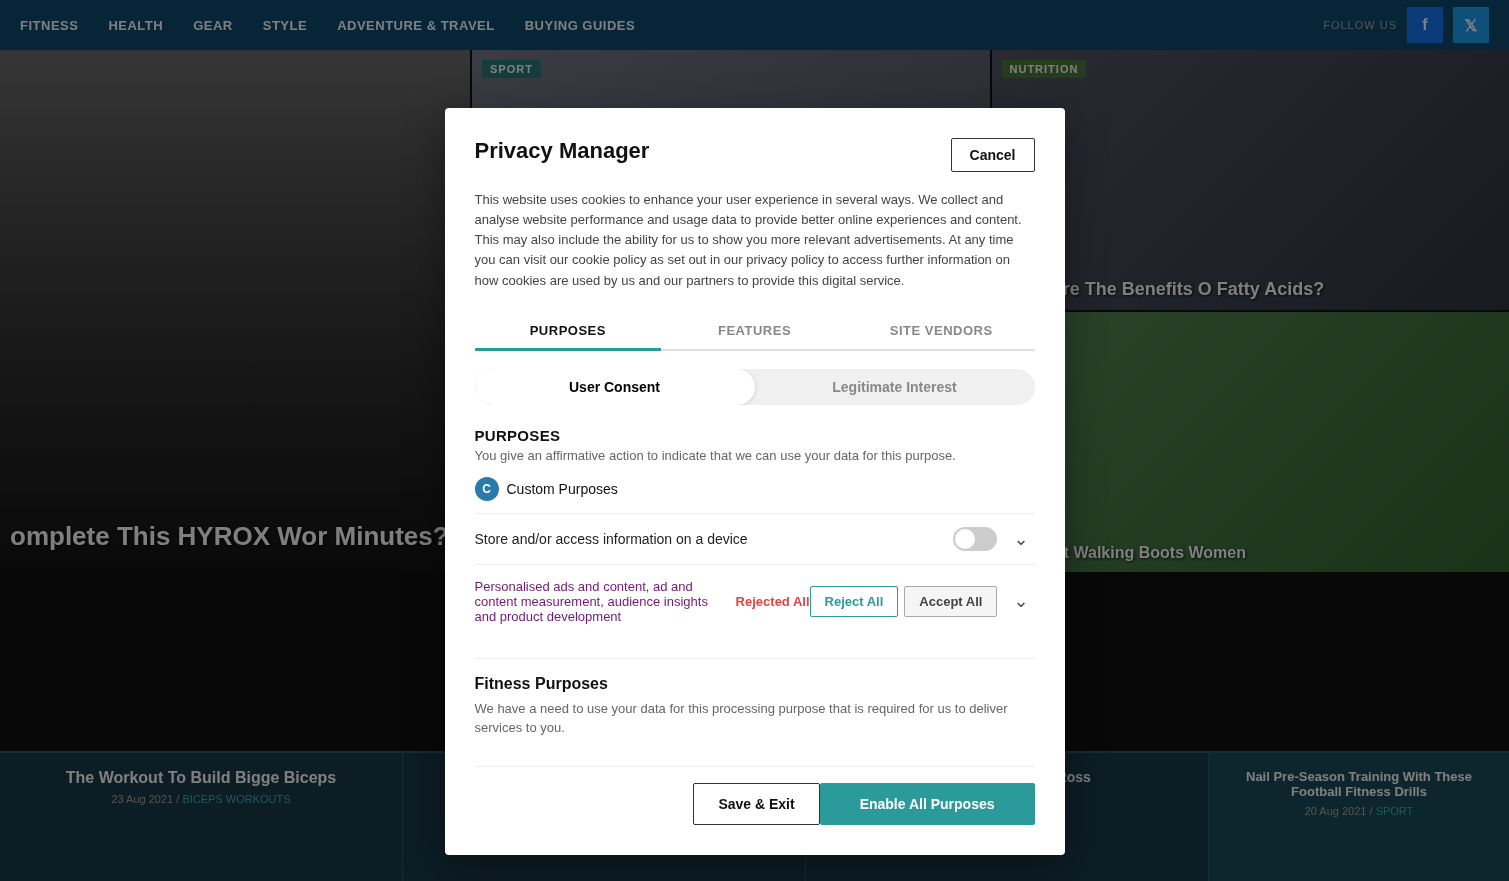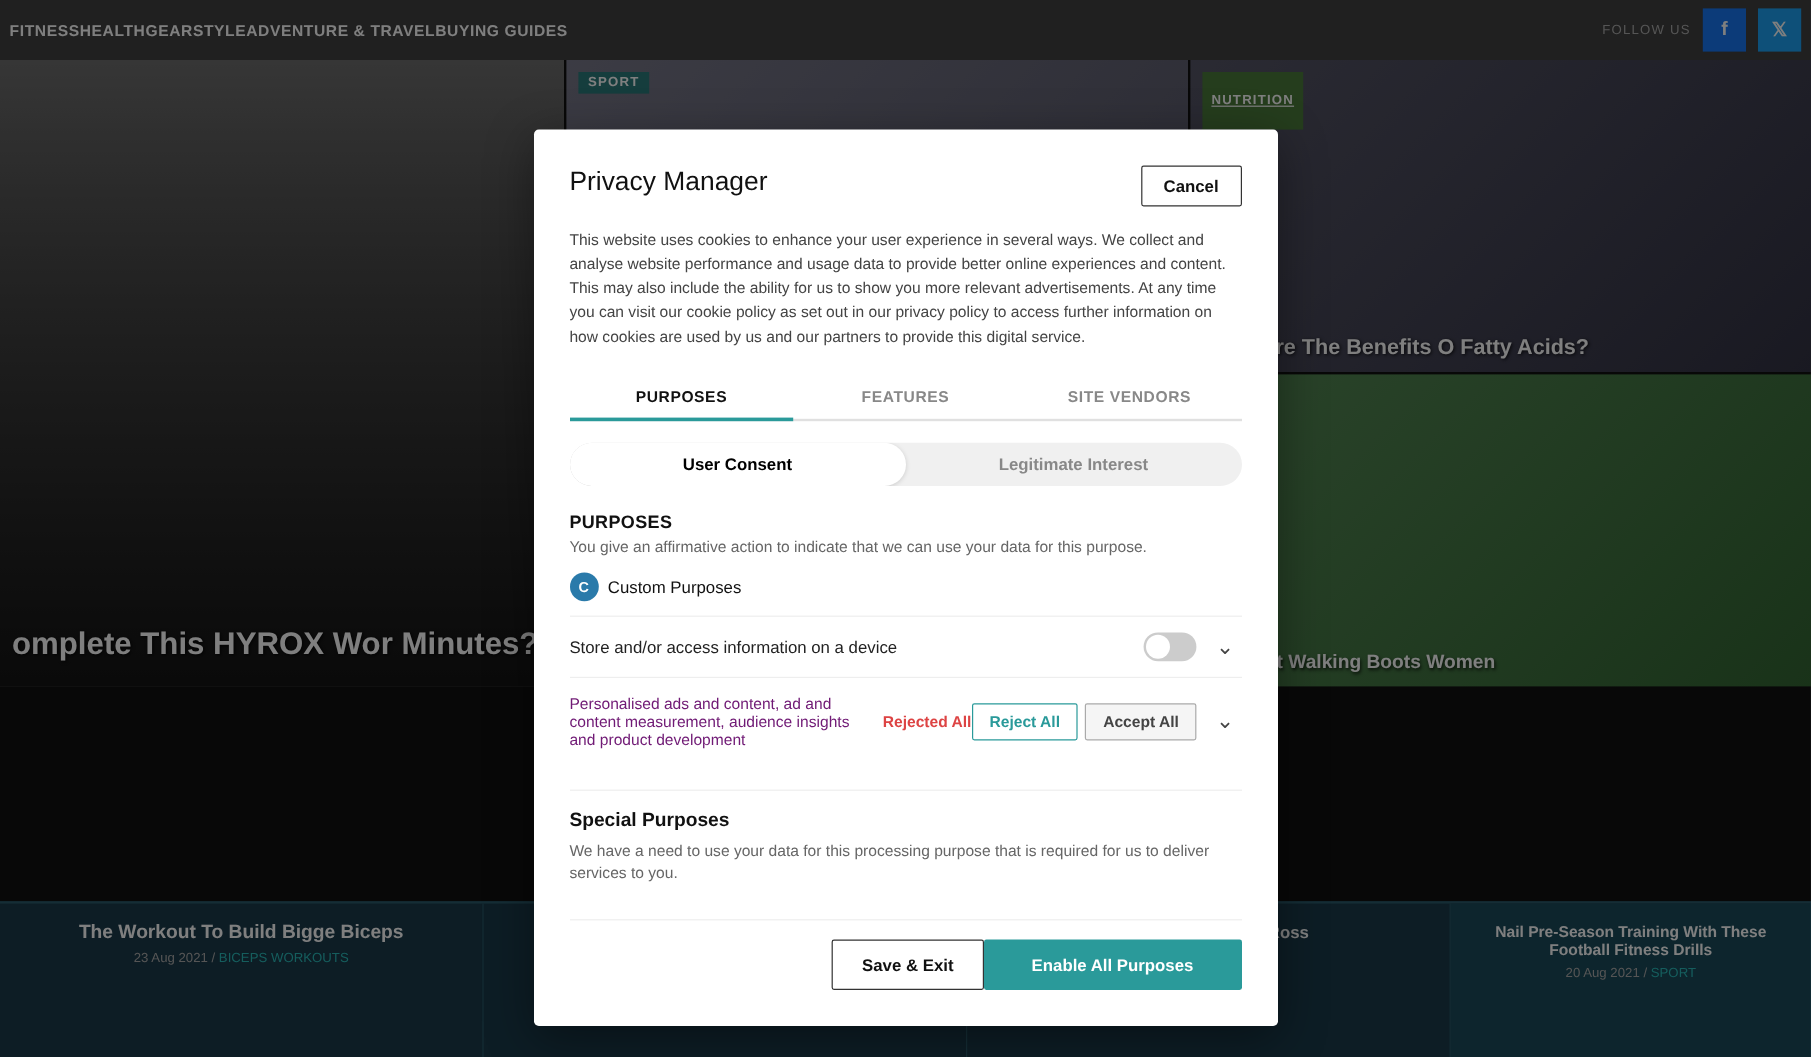--- a/index.html
+++ b/index.html
@@ -7,22 +7,22 @@
 
     
     .bg-site {
       position: absolute; top: 0; left: 0; width: 100%; height: 100%;
       background: #222;
     }
 
     
     .top-nav {
       position: absolute; top: 0; left: 0; width: 100%; height: 50px;
-      background: #404040;
-      display: flex; align-items: center; padding: 0 8px; 
+      background: #0c4a6e;
+      display: flex; align-items: center; padding: 0 20px; gap: 30px;
     }
     .nav-item {
       color: #fff; font-size: 13px; font-weight: 700; letter-spacing: 0.5px;
       text-transform: uppercase; cursor: pointer;
     }
     .nav-right {
       margin-left: auto; display: flex; align-items: center; gap: 10px;
     }
     .follow-us { color: #aaa; font-size: 11px; letter-spacing: 1px; text-transform: uppercase; }
     .social-btn {
@@ -46,21 +46,21 @@
       background: #fff;
       border-radius: 4px;
       box-shadow: 0 10px 40px rgba(0,0,0,0.4);
       padding: 30px 30px 30px 30px;
     }
 
     .modal-header {
       display: flex; justify-content: space-between; align-items: flex-start;
       margin-bottom: 18px;
     }
-    .modal-title { font-size: 22px; font-weight: 400; color: #111; }
+    .modal-title { font-size: 22px; font-weight: 700; color: #111; }
     .cancel-btn {
       border: 1px solid #333; background: #fff; color: #111;
       padding: 8px 18px; font-size: 14px; font-weight: 600;
       cursor: pointer; border-radius: 2px;
     }
 
     .modal-desc {
       font-size: 13px; color: #444; line-height: 1.55; margin-bottom: 22px;
     }
 
@@ -202,21 +202,21 @@
       <div style="position:absolute;bottom:20px;left:10px;right:10px;">
         <span style="color:#fff;font-size:26px;font-weight:900;text-shadow:1px 1px 3px rgba(0,0,0,0.8);">omplete This HYROX Wor Minutes?</span>
       </div>
     </div>
 
     <div style="background:linear-gradient(135deg,#778 0%,#556 100%);position:relative;">
       <div style="position:absolute;top:10px;left:10px;background:#2a7a7a;color:#fff;font-size:11px;font-weight:700;padding:3px 8px;letter-spacing:1px;">SPORT</div>
     </div>
 
     <div style="background:linear-gradient(135deg,#556 0%,#334 100%);position:relative;">
-      <div style="position:absolute;top:10px;left:10px;background:#4a7a3a;color:#fff;font-size:11px;font-weight:700;padding:18px 8px;letter-spacing:1px;text-decoration:underline;">NUTRITION</div>
+      <div style="position:absolute;top:10px;left:10px;background:#4a7a3a;color:#fff;font-size:11px;font-weight:700;padding:3px 8px;letter-spacing:1px;">NUTRITION</div>
       <div style="position:absolute;bottom:10px;left:10px;right:10px;color:#fff;font-size:18px;font-weight:900;text-shadow:1px 1px 3px rgba(0,0,0,0.8);">What Are The Benefits O Fatty Acids?</div>
     </div>
 
     <div style="background:linear-gradient(135deg,#667 0%,#445 100%);position:relative;">
       <div style="position:absolute;bottom:10px;left:10px;right:10px;color:#fff;font-size:16px;font-weight:700;">un</div>
     </div>
 
     <div style="background:linear-gradient(135deg,#585 0%,#363 100%);position:relative;">
       <div style="position:absolute;top:10px;left:10px;background:#2a4a6a;color:#fff;font-size:11px;font-weight:700;padding:3px 8px;letter-spacing:1px;">GEAR</div>
       <div style="position:absolute;bottom:10px;left:10px;right:10px;color:#fff;font-size:16px;font-weight:900;text-shadow:1px 1px 3px rgba(0,0,0,0.8);">The Best Walking Boots Women</div>
@@ -288,21 +288,21 @@
       </div>
       <div class="ads-btns">
         <button class="reject-btn">Reject All</button>
         <button class="accept-btn">Accept All</button>
         <button class="ads-chevron">⌄</button>
       </div>
     </div>
   </div>
 
   <div class="special-section">
-    <div class="special-title">Special Purposes</div>
+    <div class="special-title">Fitness Purposes</div>
     <div class="special-desc">We have a need to use your data for this processing purpose that is required for us to deliver services to you.</div>
   </div>
 
   <div class="modal-footer">
     <button class="save-exit-btn">Save &amp; Exit</button>
     <button class="enable-all-btn">Enable All Purposes</button>
   </div>
 </div>
 
 </body></html>

